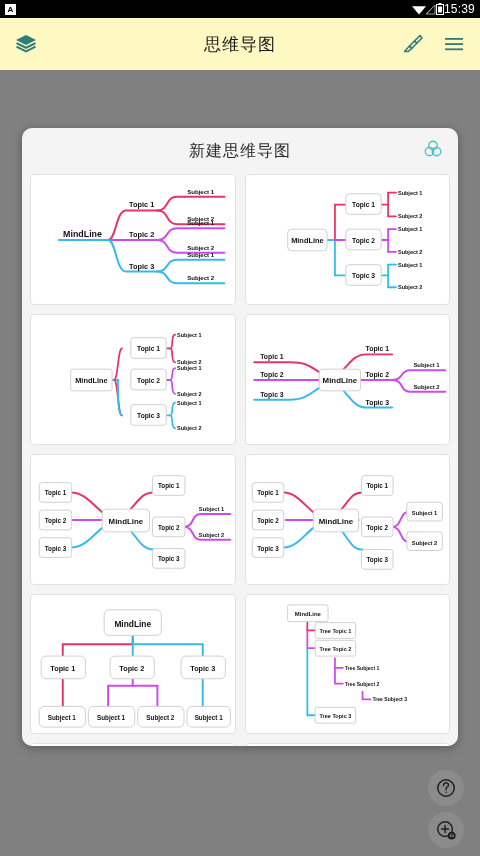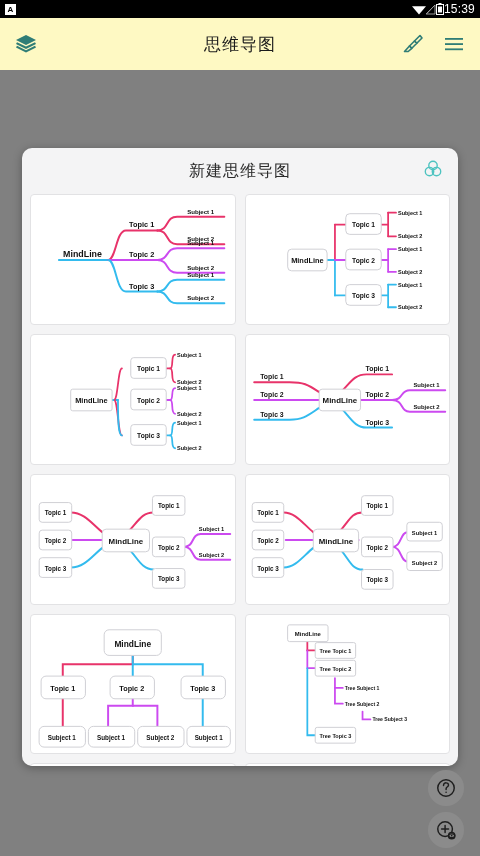--- a/index.html
+++ b/index.html
@@ -37,21 +37,21 @@
   .icon-btn{ display:flex; align-items:center; justify-content:center; cursor:pointer;}
 
   
   .scrim{ position:absolute; inset:18px 0 0 0; background:#808080; z-index:20;}
 
   
   .modal{
     position:absolute; left:22px; top:128px; width:436px; height:618px;
     background:#f4f4f5; border-radius:10px; z-index:25;
     box-shadow:0 2px 10px rgba(0,0,0,.3);
-    display:flex; flex-direction:column; overflow:hidden;margin-top:20px;
+    display:flex; flex-direction:column; overflow:hidden;
   }
   .modal-head{
     height:46px; flex:0 0 46px; display:flex; align-items:center;
     justify-content:center; position:relative;
   }
   .modal-title{ font-size:16px; color:#2b2b2b; letter-spacing:1px;}
   .palette-btn{ position:absolute; right:14px; top:50%; transform:translateY(-50%); cursor:pointer;}
 
   .grid{
     flex:1; display:grid; grid-template-columns:1fr 1fr;

